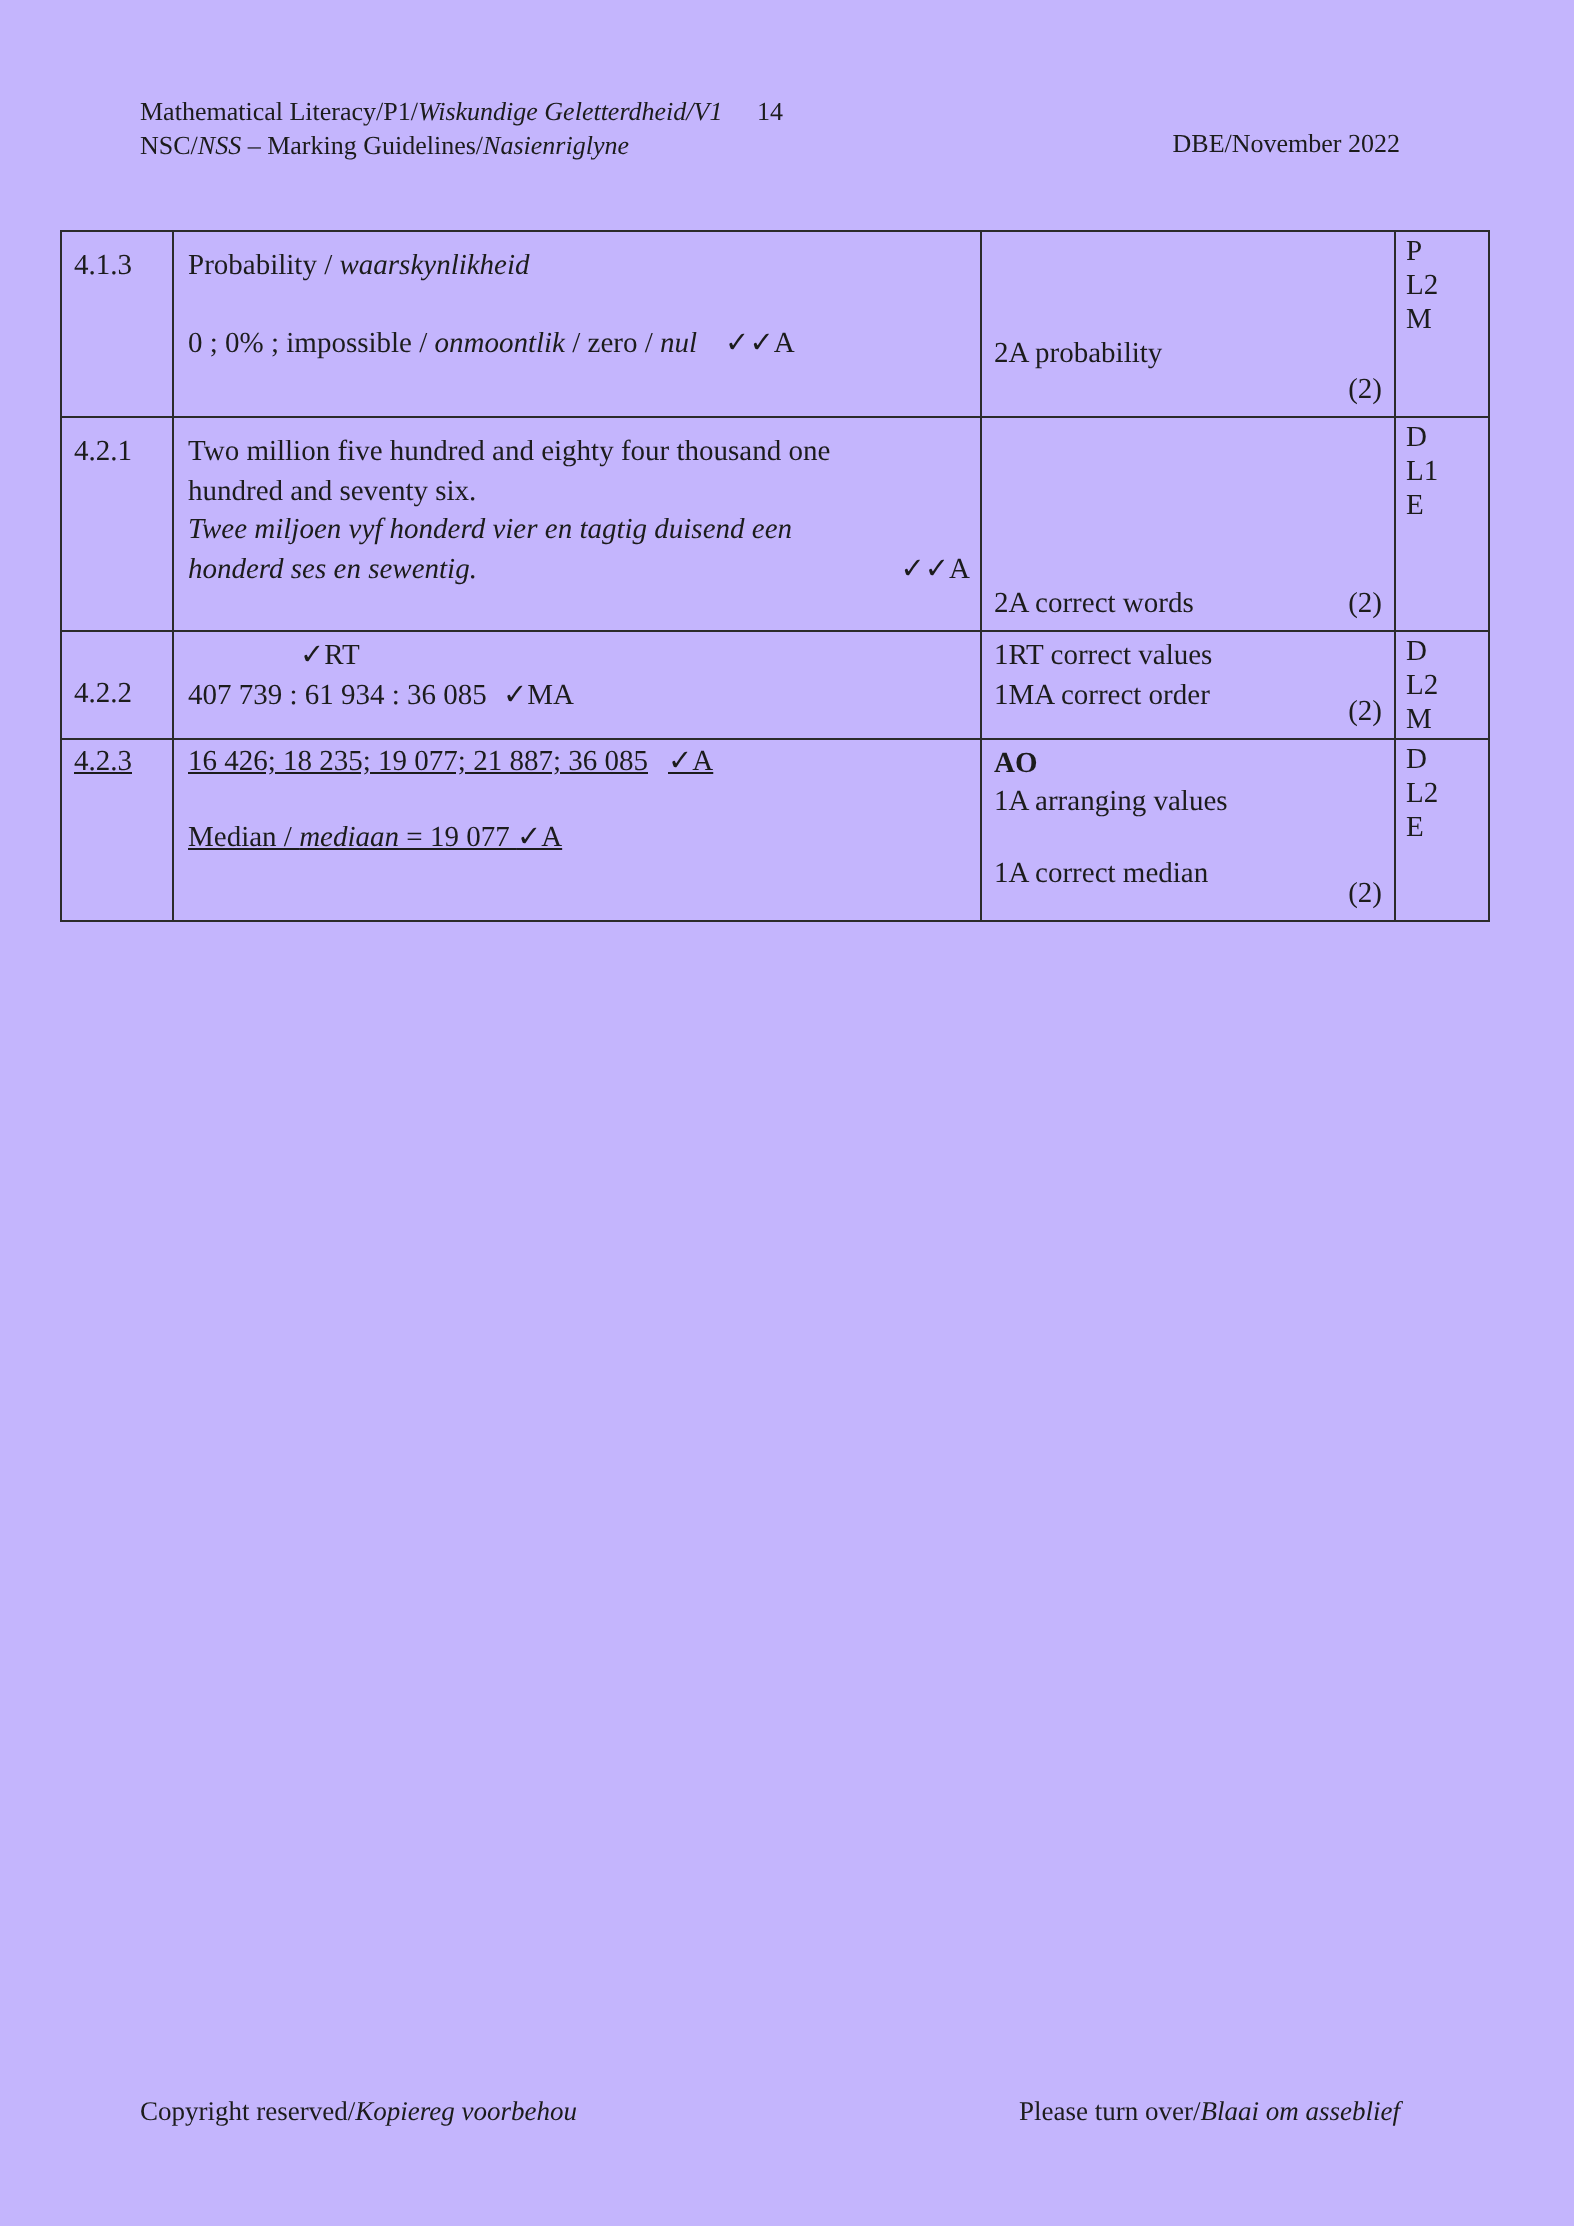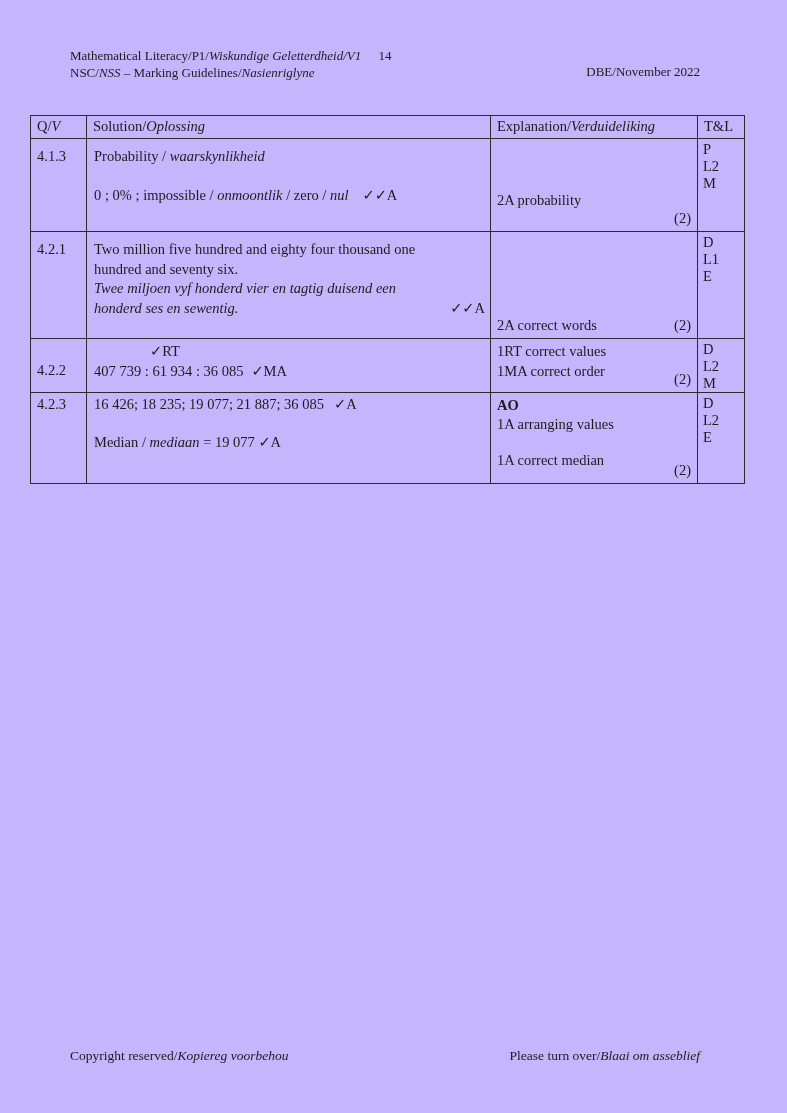--- a/index.html
+++ b/index.html
@@ -52,21 +52,21 @@
   .gap-s{ height:18px; }
   .tl-line { line-height:17px; white-space:nowrap; }
   .marks { white-space:nowrap; }
   .total-marks { position:absolute; right:6px; bottom:5px; line-height:16px; }
   .flex-line { display:flex; justify-content:space-between; line-height:19.5px; padding-right:2px;text-align:center; }
   .indent-rt { padding-left:56px; }
 
   
   .pt9  { padding-top:8px; }
   .pt3  { padding-top:3px; }
-  .pt20 { padding-top:2px; }
+  .pt20 { padding-top:2px;text-decoration:underline; }
   .pt22 { padding-top:22px; }
   .mt53 { margin-top:52px; }
   .mt66 { margin-top:84px; }
   .r4line { line-height:18.5px; white-space:nowrap; }
 
   
   .doc-footer { position:absolute; top:1048px; left:70px; right:87px; font-size:13.5px; }
   .df-left { position:absolute; left:0; top:0; white-space:nowrap; }
   .df-right { position:absolute; right:0; top:0; white-space:nowrap; }
 </style>
@@ -86,26 +86,20 @@
 
   <table class="marking">
     <colgroup>
       <col style="width:56px">
       <col style="width:404px">
       <col style="width:207px">
       <col style="width:47px">
     </colgroup>
 
     <tbody>
-        <tr style="height:23px">
-      <th class="hq"><span>Q/</span><span class="it">V</span></th>
-      <th class="hs"><span>Solution/</span><span class="it">Oplossing</span></th>
-      <th class="he"><span>Explanation/</span><span class="it">Verduideliking</span></th>
-      <th class="ht">T&amp;L</th>
-    </tr>
 
     <tr style="height:93px">
       <td class="qcell pt9">
             <div class="line">4.1.3</div>
           </td>
       <td class="scell pt9">
         <div class="line"><span>Probability / </span><span class="it">waarskynlikheid</span></div>
         <div class="gap"></div>
         <div class="line"><span>0 ; 0% ; impossible / </span><span class="it">onmoontlik</span><span> / zero / </span><span class="it">nul</span><span class="marks" style="margin-left:14px">✓✓A</span></div>
       </td>

